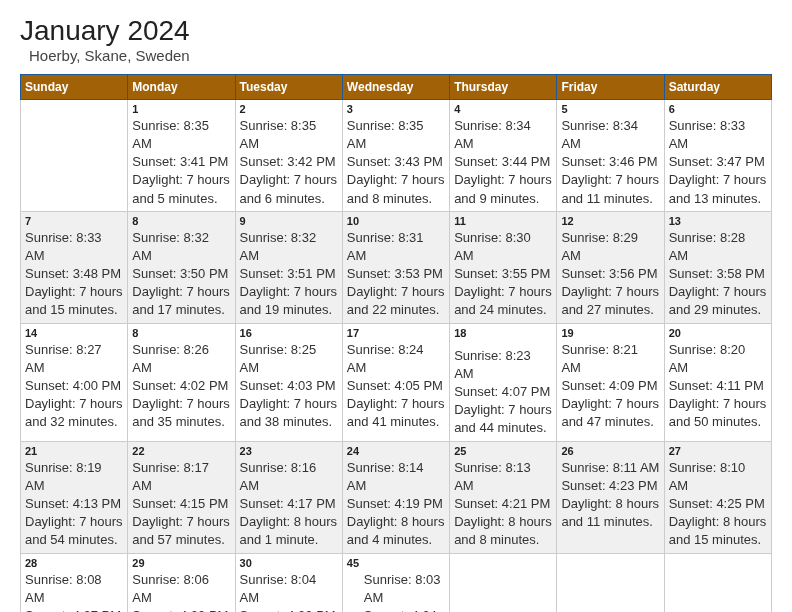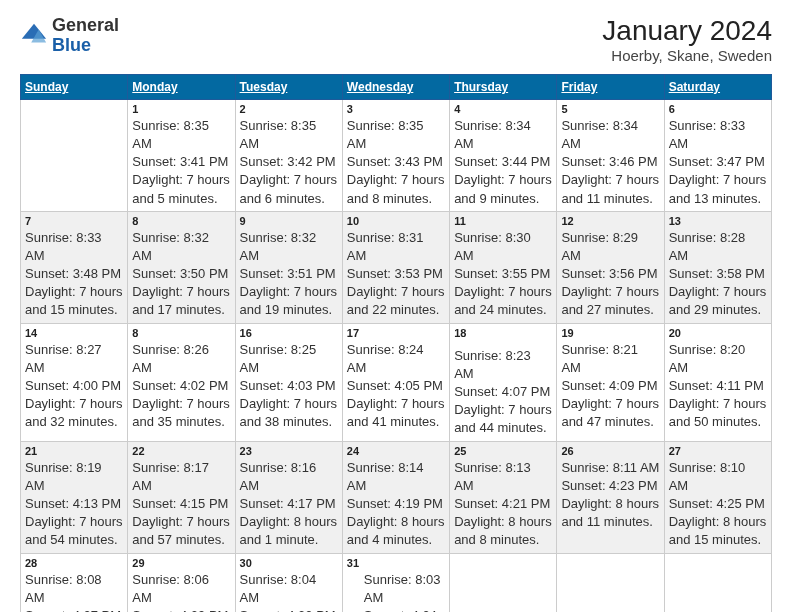--- a/index.html
+++ b/index.html
@@ -91,39 +91,28 @@
     .empty-cell {
       background: #f9f9f9;
     }
     tr:nth-child(even) td {
       background-color: #f0f0f0;
     }
     tr:nth-child(odd) td {
       background-color: #fff;
     }
     .calendar thead tr th {
-      background-color: #0369a1;
-      text-decoration: underline;
+      background-color: #a16207;
     }
   </style>
 </head>
 <body>
 
 <div class="page">
   <div class="header">
-    <div class="logo">
-      <svg class="logo-icon" viewBox="0 0 30 30">
-        <polygon points="15,2 28,18 2,18" fill="#2a6db5"></polygon>
-        <polygon points="20,8 28,22 12,22" fill="#5a9fd4" opacity="0.7"></polygon>
-      </svg>
-      <div class="logo-text">
-        <span class="logo-general">General</span><br>
-        <span class="logo-blue">Blue</span>
-      </div>
-    </div>
     <div class="title-block">
       <div class="month-title">January 2024</div>
       <div class="location">Hoerby, Skane, Sweden</div>
     </div>
   </div>
 
   <table class="calendar">
     <thead>
       <tr>
         <th>Sunday</th>
@@ -350,21 +339,21 @@
 and 23 minutes.</div>
           </td>
           <td>
             <span class="day-number">30</span>
             <div class="day-info" style="white-space: pre-line;">Sunrise: 8:04 AM
 Sunset: 4:32 PM
 Daylight: 8 hours
 and 27 minutes.</div>
           </td>
           <td>
-            <span class="day-number">31</span>
+            <span class="day-number">45</span>
             <div class="day-info" style="white-space: pre-line; margin-left: 17px;">Sunrise: 8:03 AM
 Sunset: 4:34 PM
 Daylight: 8 hours
 and 31 minutes.</div>
           </td>
           <td class="empty-cell"></td>
           <td class="empty-cell"></td>
           <td class="empty-cell"></td>
         </tr>
       </tbody>

